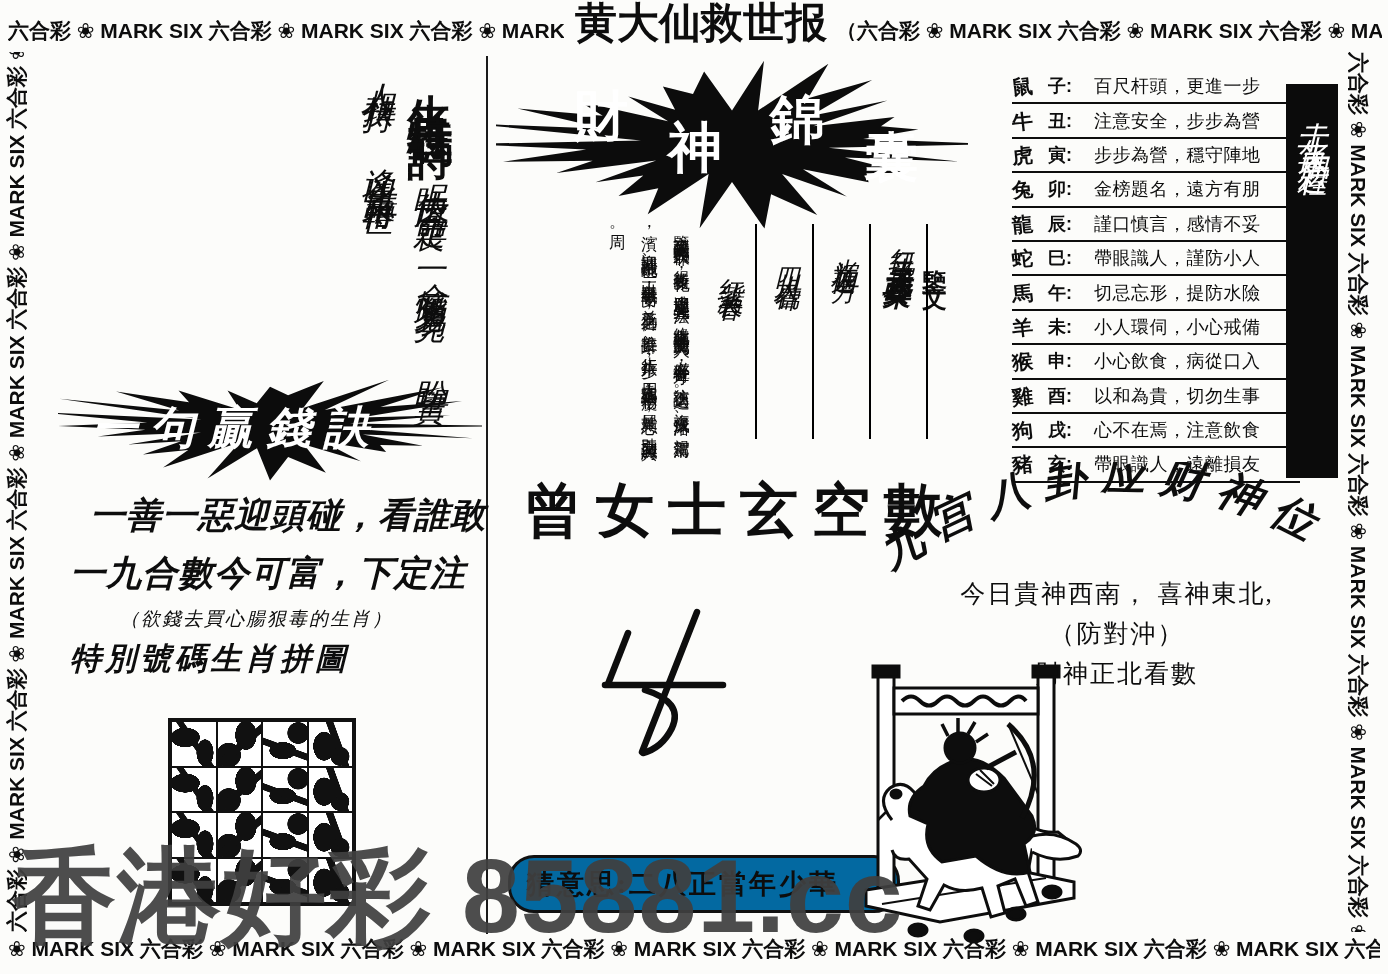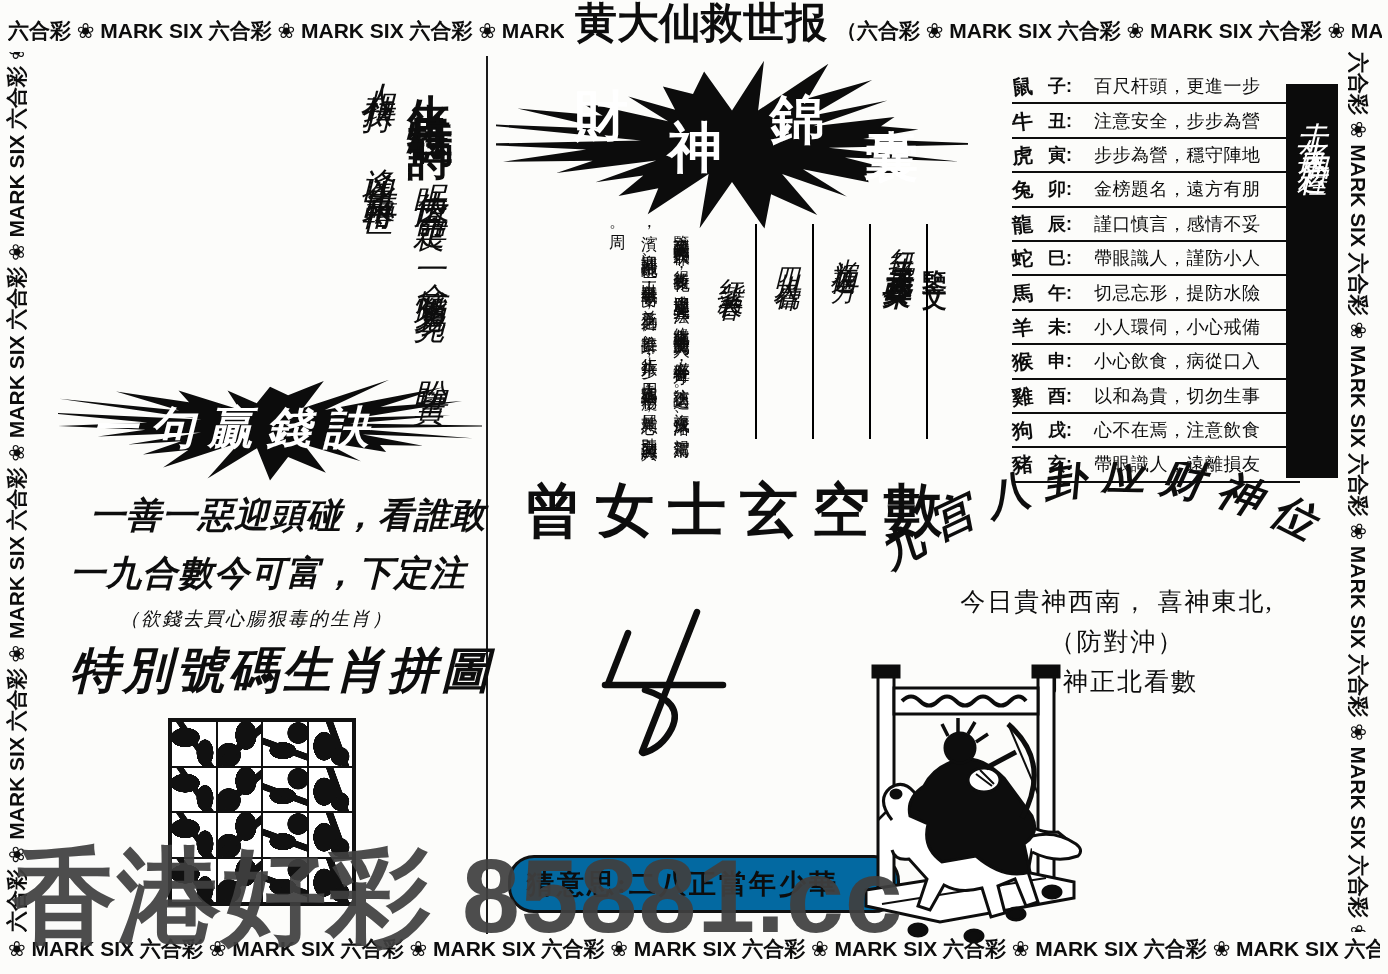--- a/index.html
+++ b/index.html
@@ -29,21 +29,21 @@
   
   .vtext{writing-mode:vertical-rl;text-orientation:upright;line-height:1;}
   
   .poem-block{writing-mode:vertical-rl;text-orientation:upright;height:320px;}
   .poem-title{font-size:45px;font-weight:bold;letter-spacing:10px;margin-left:34px;}
   .poem-line{font-size:32px;font-style:italic;letter-spacing:6px;padding-top:34px;margin-left:28px;}
   .win-line{font-size:35px;font-style:italic;font-weight:bold;white-space:nowrap;letter-spacing:1px;}
   .win-note{font-size:19px;font-style:italic;letter-spacing:2px;}
   .puzzle-title{
     font-family:"Liberation Sans","DejaVu Sans",sans-serif;
-    font-weight:900;font-style:italic;font-size:49px;letter-spacing:4px;white-space:nowrap;
+    font-weight:900;font-style:italic;font-size:31px;letter-spacing:4px;white-space:nowrap;
   }
   .grid{
     display:grid;grid-template-columns:repeat(4,1fr);grid-template-rows:repeat(4,1fr);
     width:182px;height:182px;border:3px solid #111;background:#fff;
   }
   .cell{border:1.5px solid #111;position:relative;overflow:hidden;}
   .cell:nth-child(4n+1){background:
      radial-gradient(ellipse 60% 40% at 30% 35%,#111 55%,transparent 56%),
      radial-gradient(ellipse 35% 55% at 75% 70%,#111 55%,transparent 56%),
      linear-gradient(55deg,transparent 46%,#111 47%,#111 56%,transparent 57%);}
@@ -92,21 +92,21 @@
   .zicon{width:36px;font-size:21px;font-weight:bold;transform:rotate(-6deg) scaleY(.95);
     font-family:"DejaVu Serif",serif;}
   .zbranch{width:46px;font-size:18px;font-weight:bold;
     font-family:"Liberation Sans","DejaVu Sans",sans-serif;}
   .ztext{font-size:18px;white-space:nowrap;letter-spacing:.5px;}
   .week-banner{
     background:#0b0b0b;color:#fff;width:52px;height:394px;
     display:flex;justify-content:center;
   }
   .week-banner .vtext{font-size:30px;letter-spacing:7px;padding-top:14px;font-style:italic;}
-  .deity{width:450px;text-align:center;font-size:25px;line-height:1.6;letter-spacing:2px;margin-top:8px;}
+  .deity{width:450px;text-align:center;font-size:25px;line-height:1.6;letter-spacing:2px;}
   .paragraph{
     width:300px;font-size:16.5px;line-height:2.12;text-indent:2em;
     text-align:justify;letter-spacing:.5px;
   }
   .vline{background:#1a1a1a;}
   .watermark{
     font-family:"Liberation Sans","DejaVu Sans",sans-serif;
     font-weight:900;font-size:104px;color:#404040;opacity:.93;
     white-space:nowrap;z-index:40;letter-spacing:1px;line-height:1;
   }

